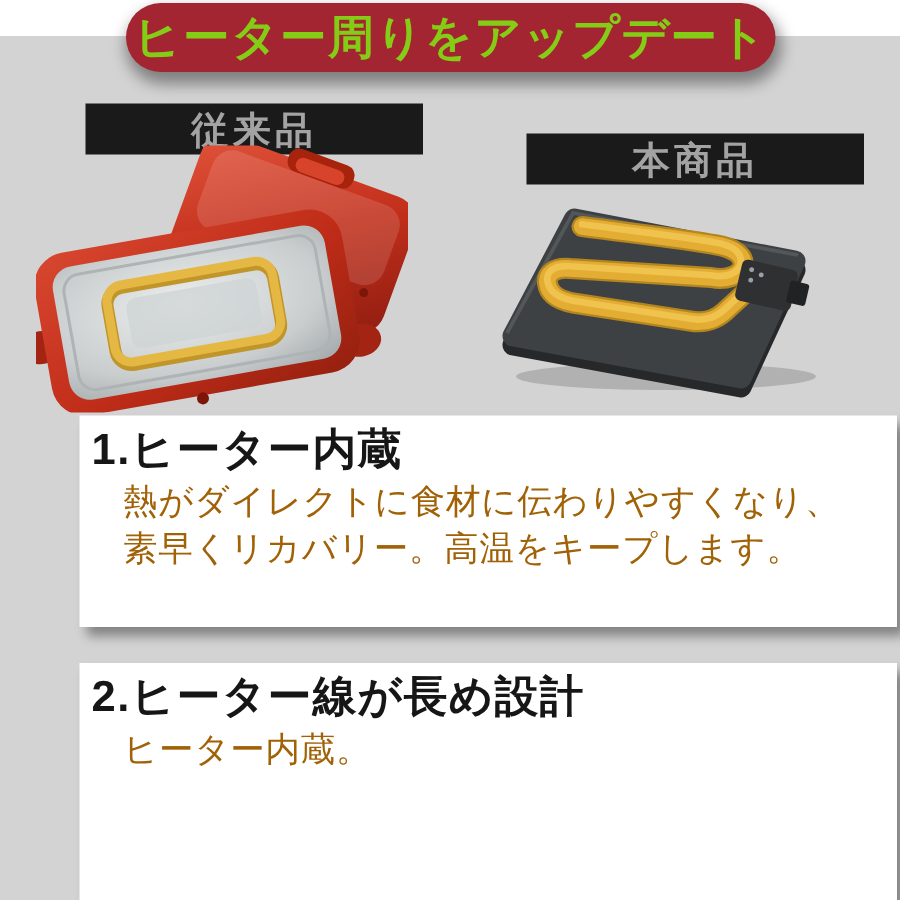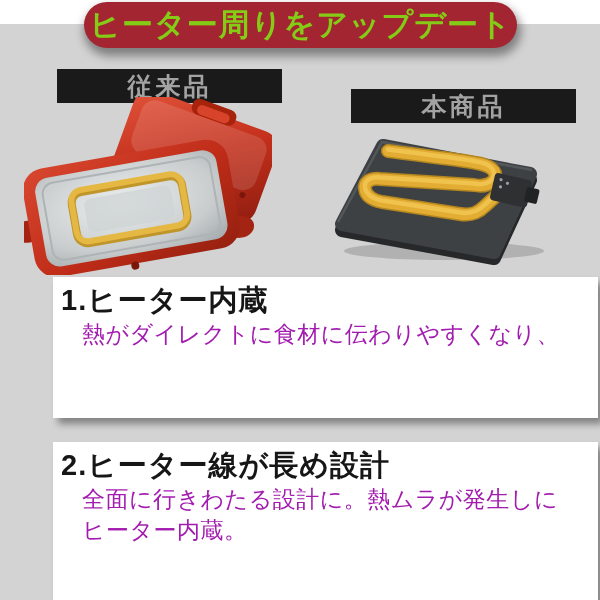--- a/index.html
+++ b/index.html
@@ -50,21 +50,21 @@
   .feature-card.first  { top: 277px; height: 141px; }
   .feature-card.second { top: 442px; height: 169px; }
   .feature-head {
     margin: 0 0 2px 8px;
     font-size: 29px; font-weight: bold;
     color: #161616; letter-spacing: 1px;
     line-height: 34px; white-space: nowrap;
   }
   .feature-line {
     margin-left: 29px; margin-right: 6px;
-    font-size: 23px; color: #a21caf;
+    font-size: 23px; color: #a16207;
     line-height: 31px; letter-spacing: 0.5px;
     white-space: nowrap;
   }
 </style>
 </head>
 <body>
 
 <div class="top-white-band"></div>
 
 <div class="title-pill">
@@ -143,21 +143,21 @@
       <circle cx="174" cy="71" r="1.6" fill="#9aa0a4"></circle>
     </g>
   </svg>
 </div>
 
 <div class="feature-card first">
   <div class="feature-head">
     <span>1.</span><span>ヒーター内蔵</span>
   </div>
   <div class="feature-line">熱がダイレクトに食材に伝わりやすくなり、</div>
+  <div class="feature-line">素早くリカバリー。高温をキープします。</div>
 </div>
 
 <div class="feature-card second">
   <div class="feature-head">
     <span>2.</span><span>ヒーター線が長め設計</span>
   </div>
-  <div class="feature-line">全面に行きわたる設計に。熱ムラが発生しに</div>
   <div class="feature-line">ヒーター内蔵。</div>
 </div>
 
 </body></html>

